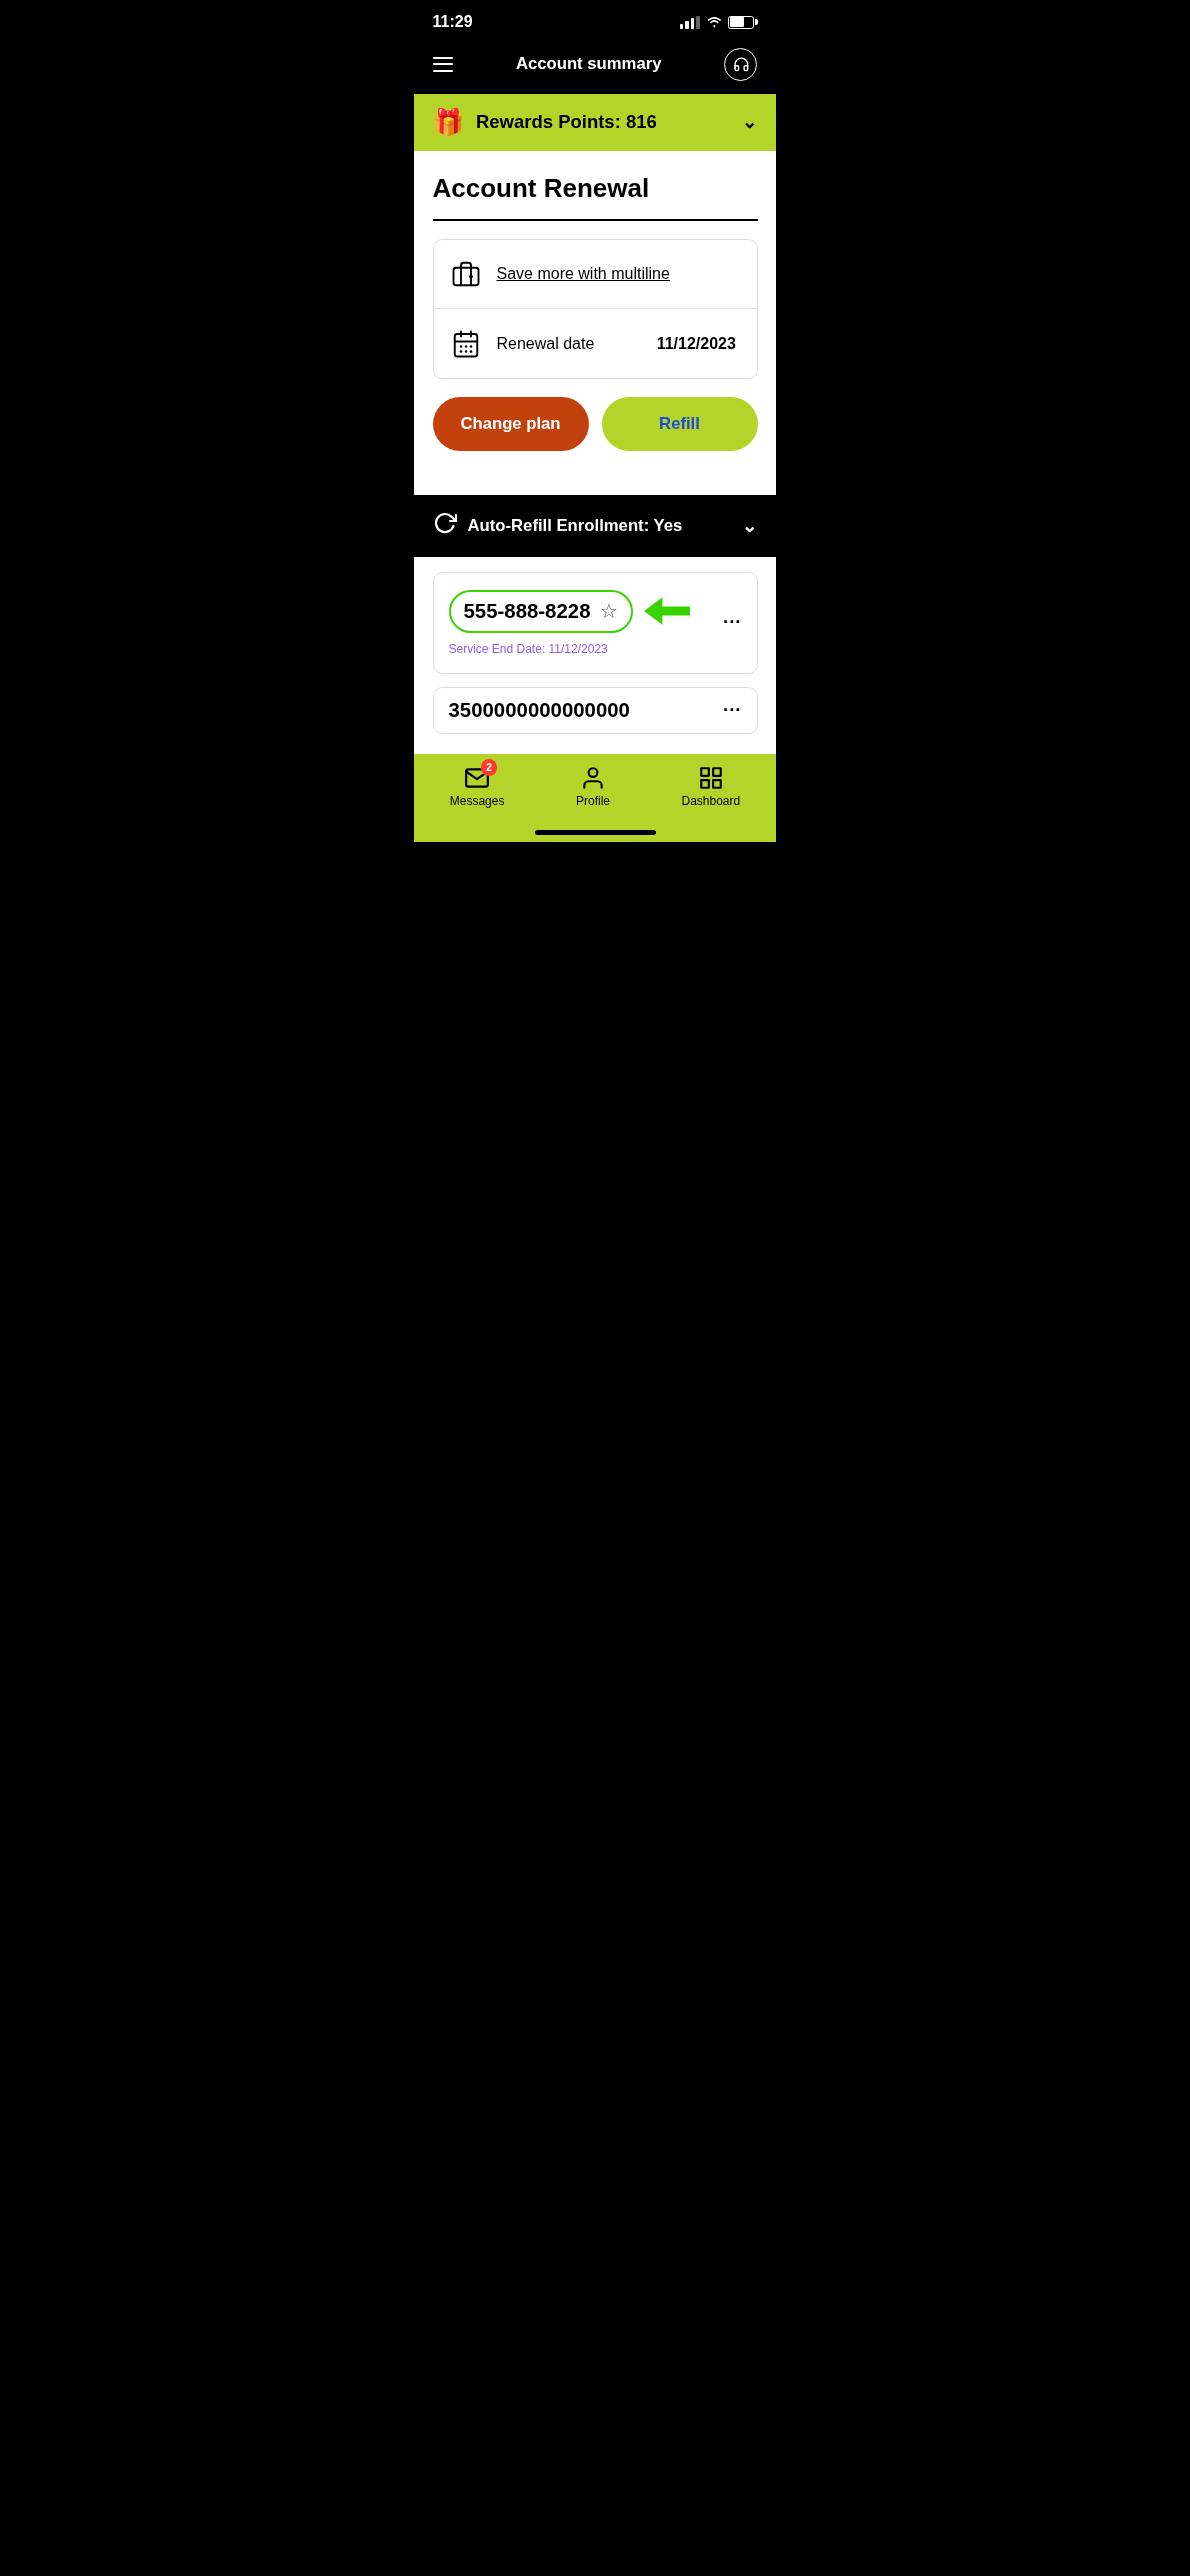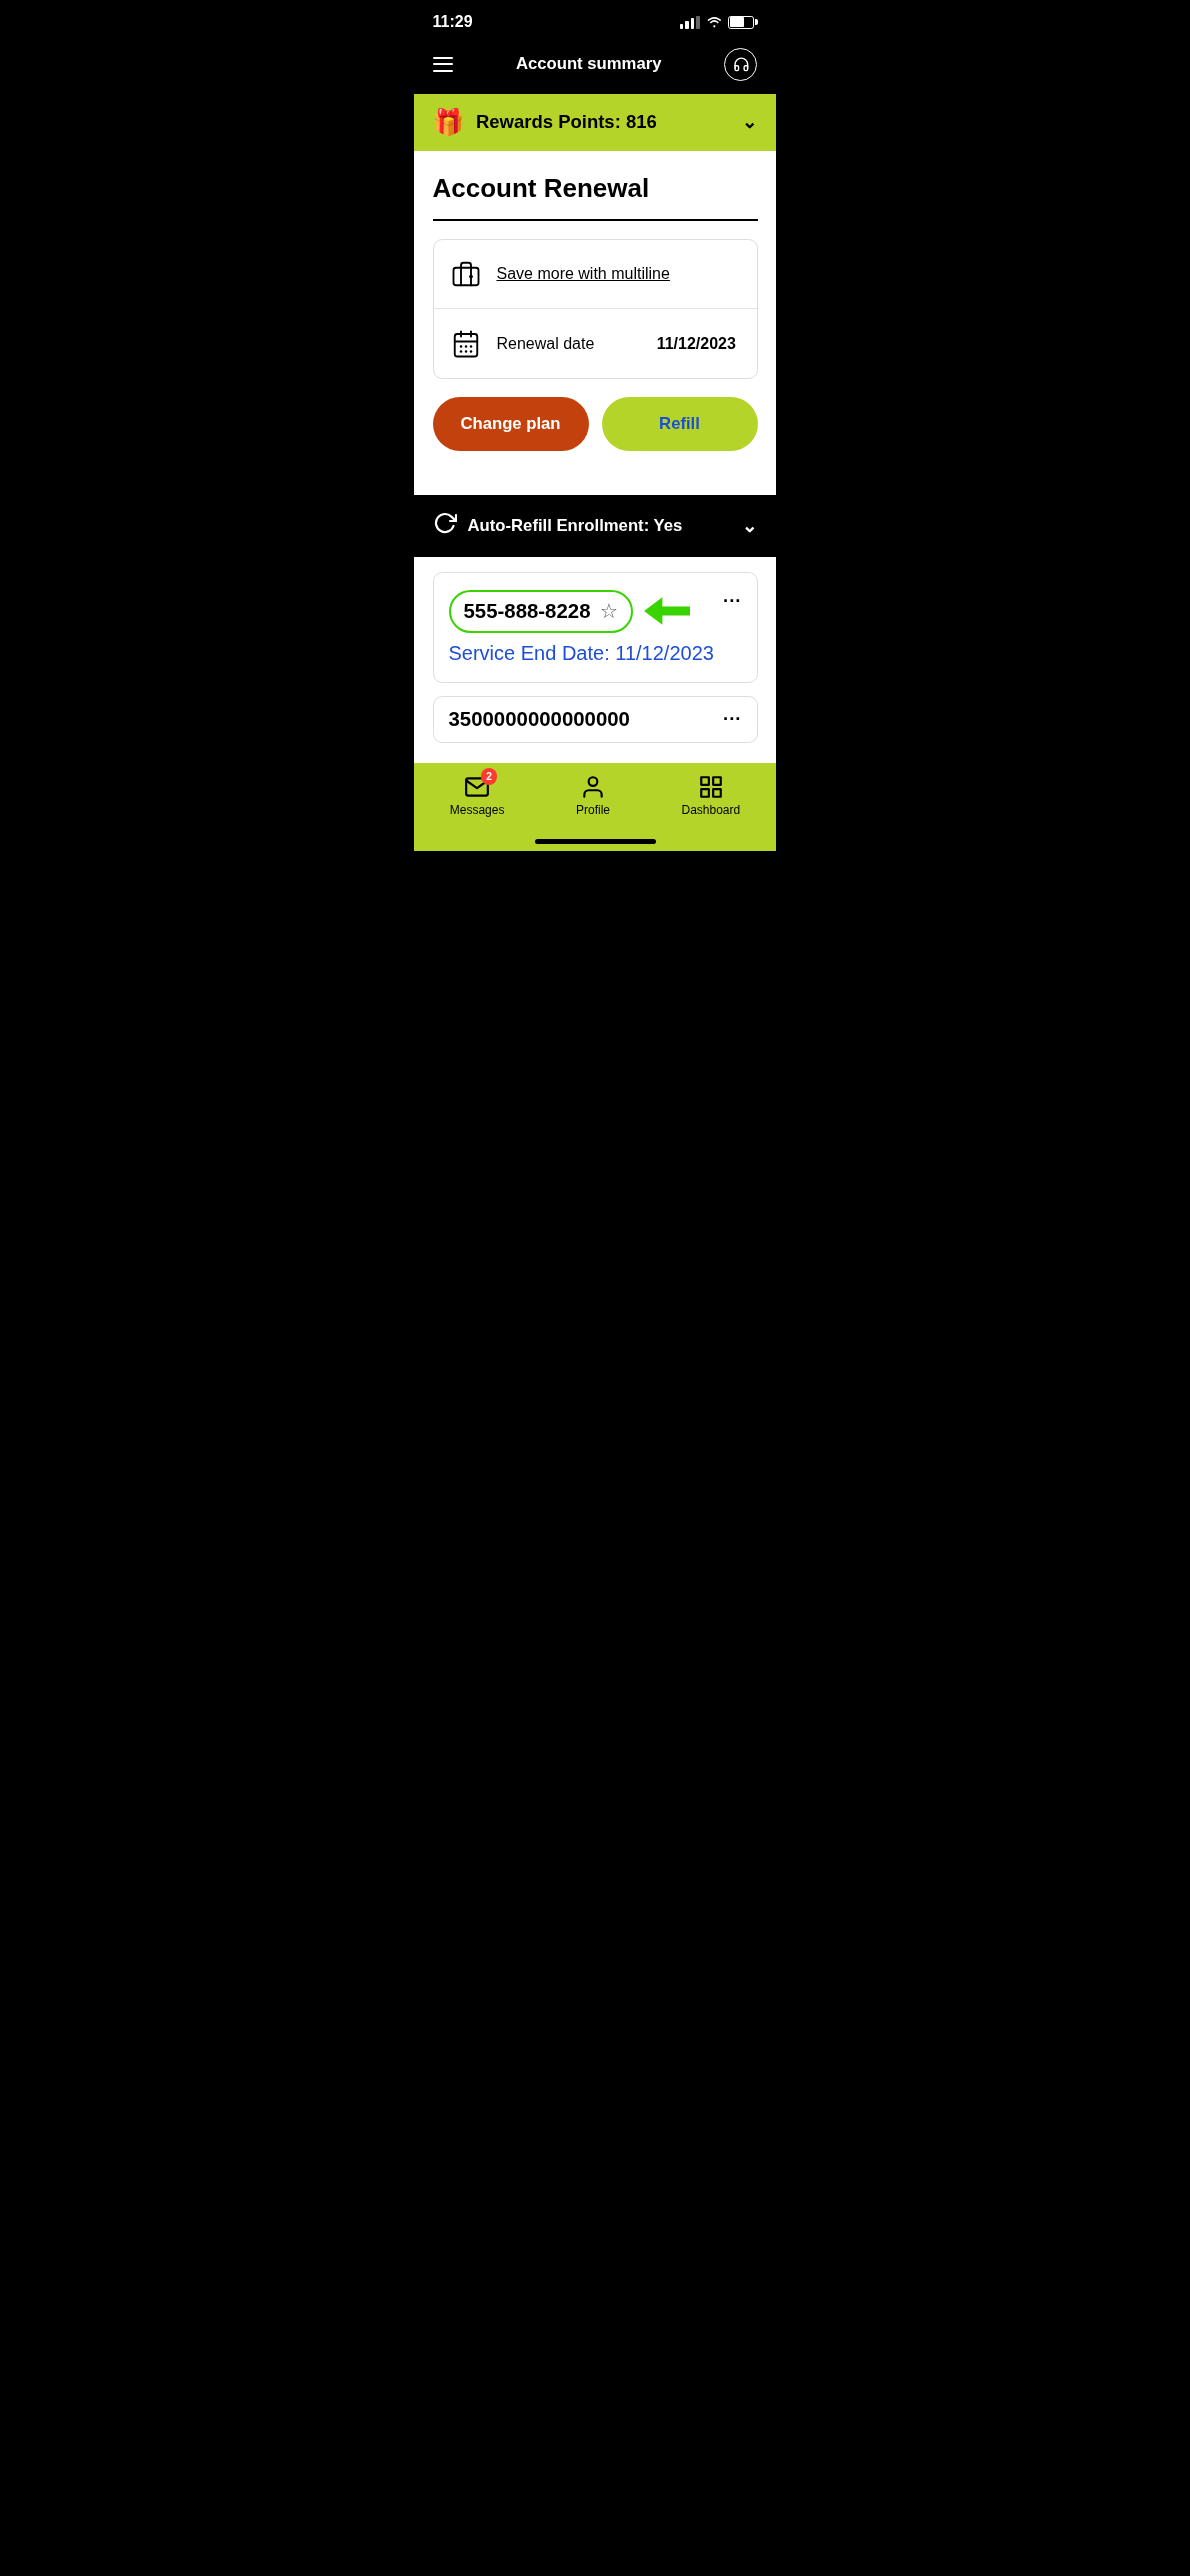--- a/index.html
+++ b/index.html
@@ -231,21 +231,21 @@
       padding: 15px 18.5px;
     }
     .account-card {
       border: 0.9px solid #ddd;
       border-radius: 9.3px;
       padding: 16.7px 15px;
       margin-bottom: 13px;
     }
     .account-card-header {
       display: flex;
-      align-items: flex-start;
+      align-items: flex-end;
       justify-content: space-between;
       margin-bottom: 9.3px;
     }
     .phone-pill {
       display: flex;
       align-items: center;
       gap: 9.3px;
       background: #fff;
       border: 2.8px solid #39d400;
       border-radius: 28px;
@@ -260,22 +260,22 @@
       font-size: 20.4px;
       color: #555;
     }
     .dots-menu {
       color: #000;
       font-size: 18.5px;
       font-weight: 700;
       cursor: pointer;
     }
     .service-end {
-      font-size: 20px;
-      color: #1d4ed8;
+      font-size: 12px;
+      color: #8b5cf6;
       margin-top: 5.6px;
     }
 
     .account-card-2 {
       border: 0.9px solid #ddd;
       border-radius: 9.3px;
       padding: 11px 15px;
       margin-bottom: 5px;
       display: flex;
       align-items: center;

